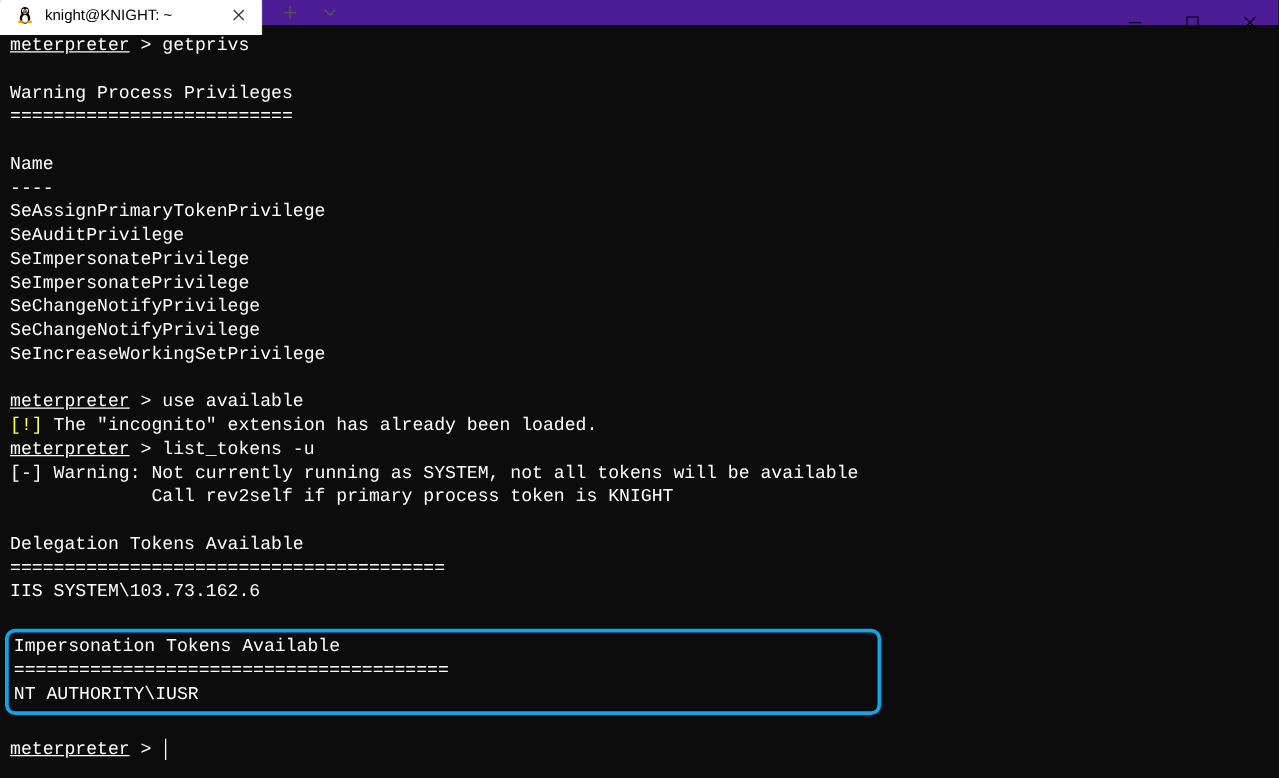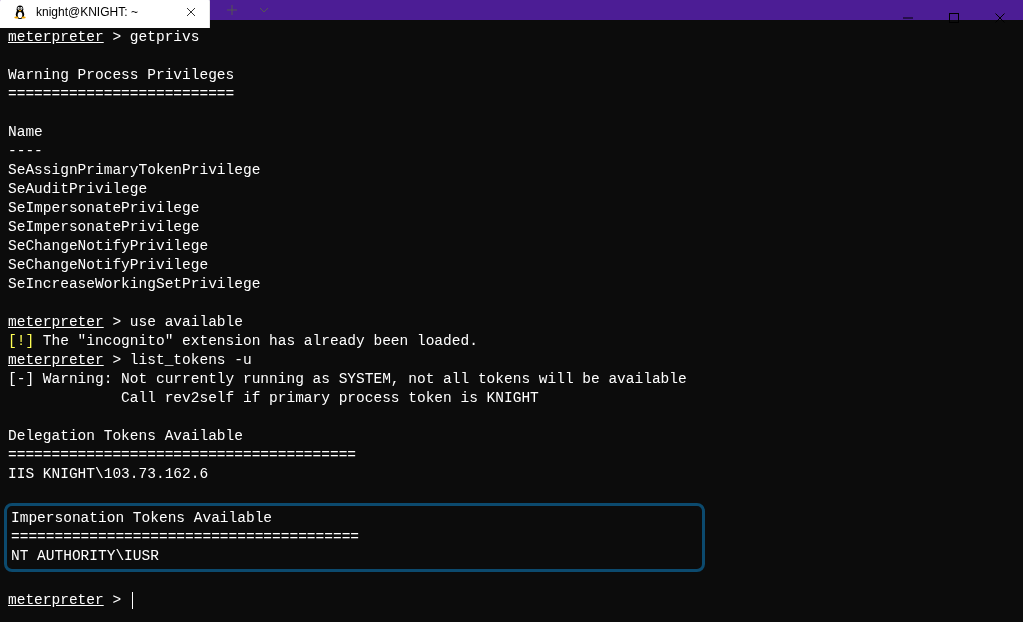--- a/index.html
+++ b/index.html
@@ -110,21 +110,21 @@
     .prompt {
       text-decoration: underline;
     }
 
     .warn-yellow {
       color: #ffff55;
     }
 
     .highlight-box {
       display: inline-block;
-      border: 3px solid #0c4a6e;
+      border: 3px solid #0ea5e9;
       border-radius: 8px;
       padding: 3px 4px;
       margin-left: -4px;
     }
 
     .cursor {
       display: inline-block;
       width: 1.5px;
       height: 17px;
       background: #ffffff;
@@ -209,19 +209,19 @@
 <span>SeIncreaseWorkingSetPrivilege</span>
 
 <span class="prompt">meterpreter</span><span> &gt; </span><span>use available</span>
 <span class="warn-yellow">[!]</span><span> The "incognito" extension has already been loaded.</span>
 <span class="prompt">meterpreter</span><span> &gt; </span><span>list_tokens -u</span>
 <span>[-] Warning: Not currently running as SYSTEM, not all tokens will be available</span>
 <span>             Call rev2self if primary process token is KNIGHT</span>
 
 <span>Delegation Tokens Available</span>
 <span>========================================</span>
-<span>IIS KNIGHT\103.73.162.6</span>
+<span>IIS SYSTEM\103.73.162.6</span>
 
 <span class="highlight-box"><span>Impersonation Tokens Available</span>                                                 
 <span>========================================</span>
 <span>NT AUTHORITY\IUSR</span>                                                              </span>
 
 <span class="prompt">meterpreter</span><span> &gt; </span><span class="cursor"></span></div>
 
 </body></html>

